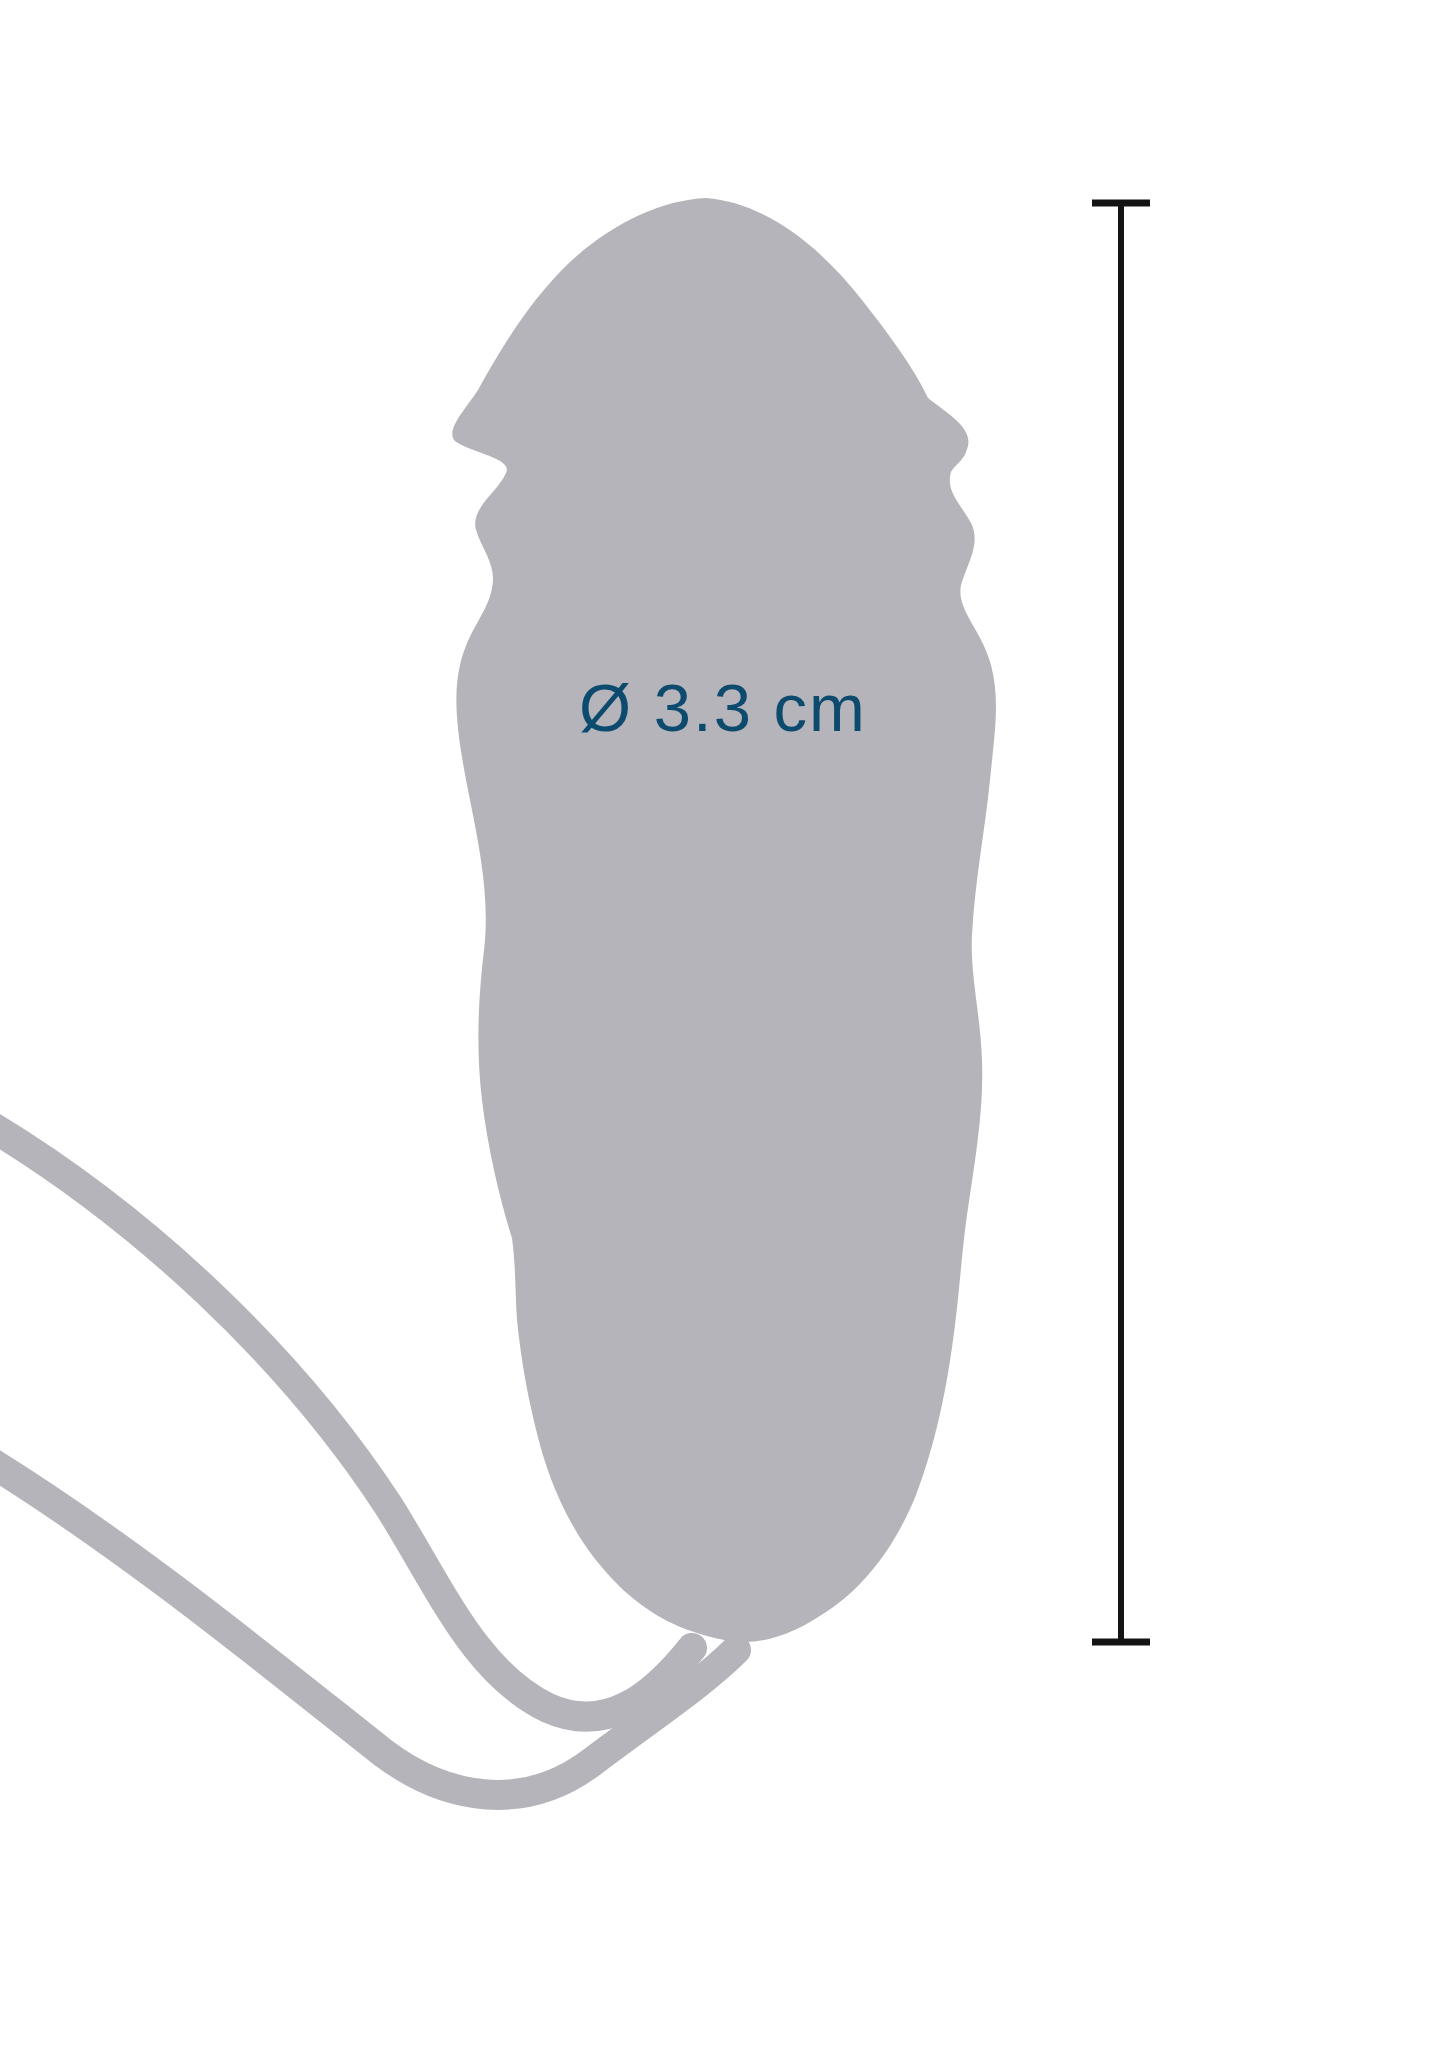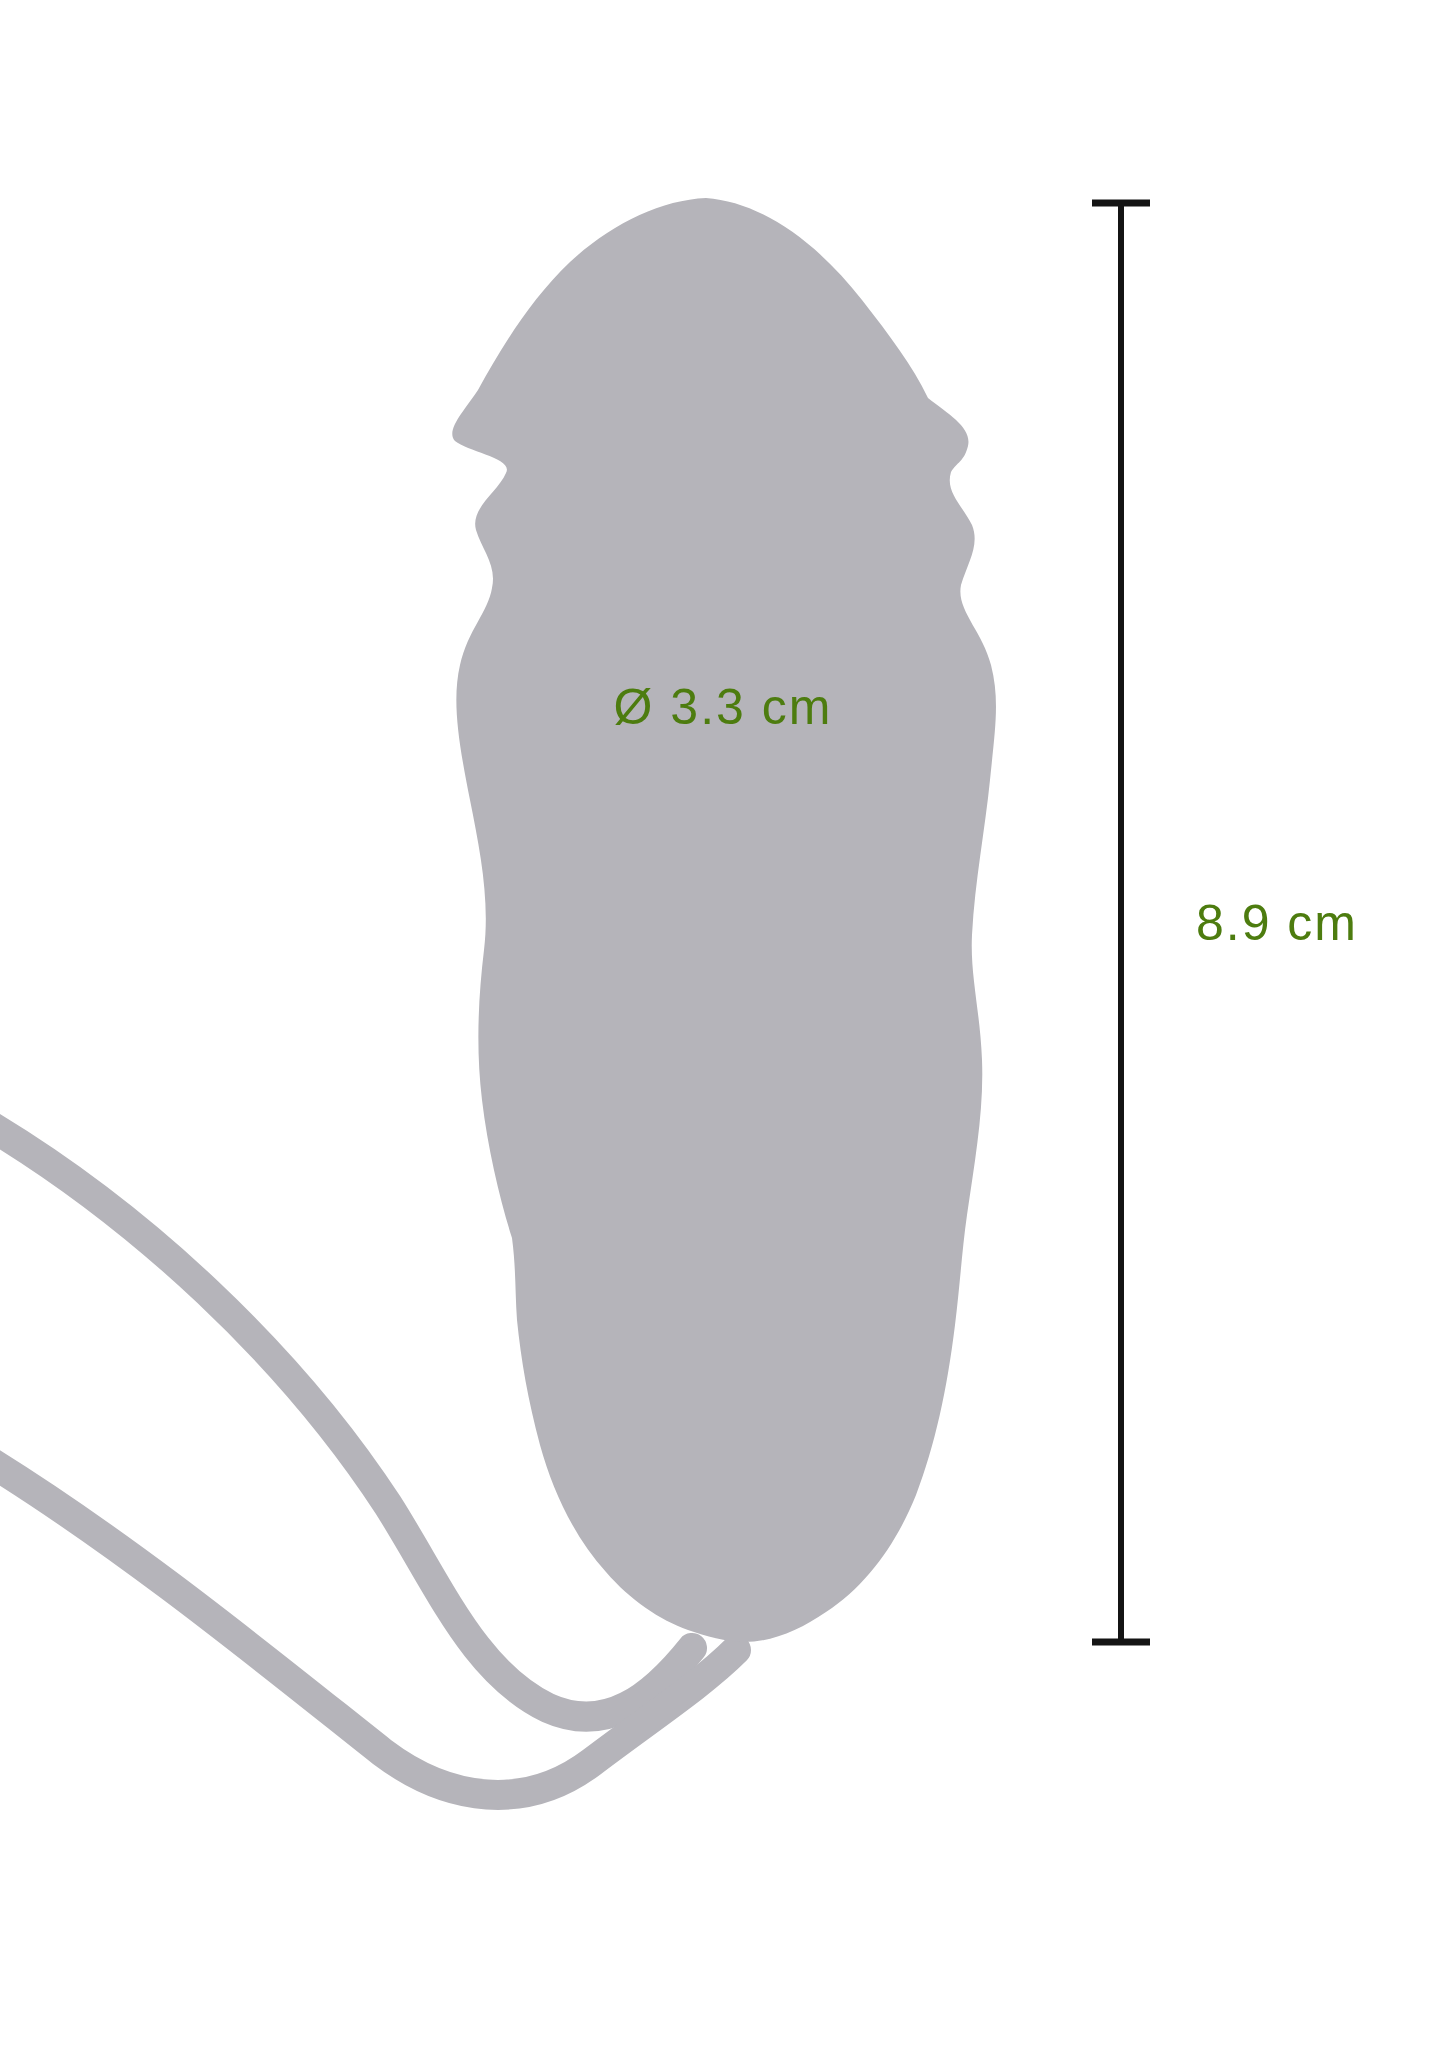--- a/index.html
+++ b/index.html
@@ -19,24 +19,24 @@
     position: absolute;
     left: 0;
     top: 0;
     width: 1445px;
     height: 2047px;
     display: block;
   }
   .dim-label {
     position: absolute;
     transform: translate(-50%, -50%);
-    font-size: 50px;
+    font-size: 67px;
     font-weight: 500;
     letter-spacing: 2px;
-    color: #4d7c0f;
+    color: #0c4a6e;
     white-space: nowrap;
     user-select: none;
   }
   .dim-label.diameter { left: 723px; top: 707px; }
   .dim-label.length   { left: 1277px; top: 923px; }
 </style>
 </head>
 <body>
 
 <div class="canvas">
@@ -90,15 +90,14 @@
 
     <g>
       <line x1="1121" y1="206" x2="1121" y2="1639" stroke="#141414" stroke-width="6"></line>
       <line x1="1092" y1="203" x2="1150" y2="203" stroke="#141414" stroke-width="7"></line>
       <line x1="1092" y1="1642" x2="1150" y2="1642" stroke="#141414" stroke-width="7"></line>
     </g>
   </svg>
 
   <div class="dim-label diameter">Ø 3.3 cm</div>
 
-  <div class="dim-label length">8.9 cm</div>
 
 </div>
 
 </body></html>

